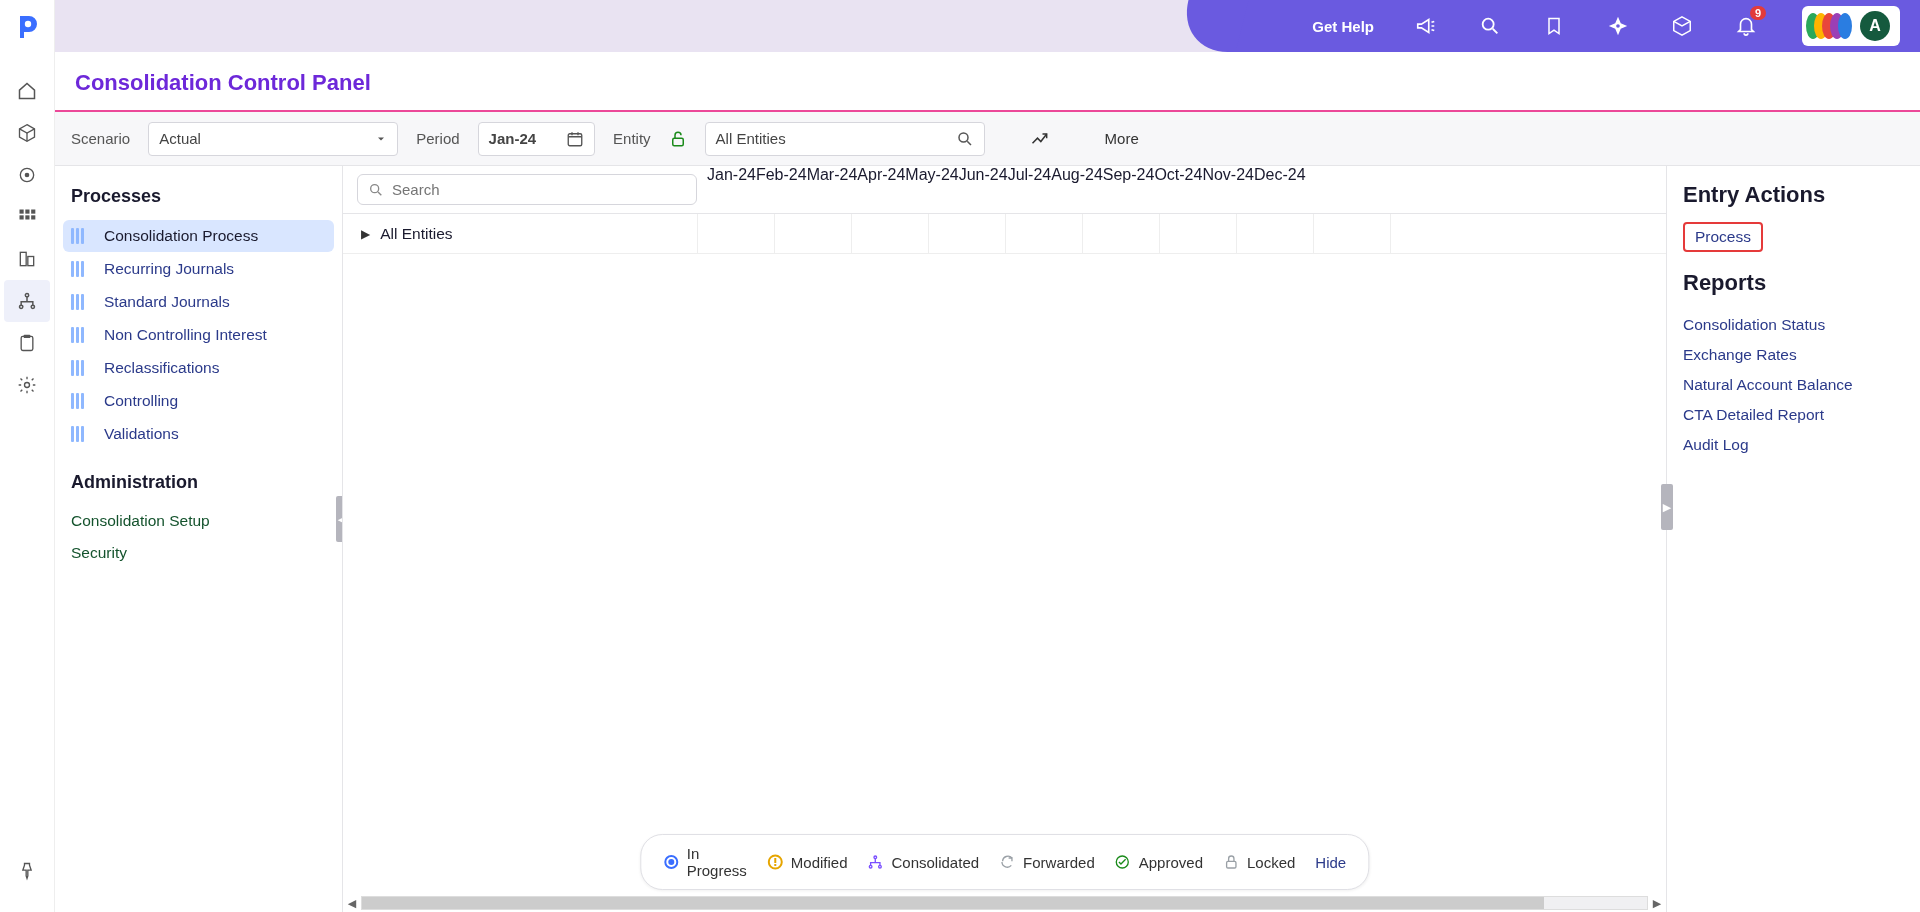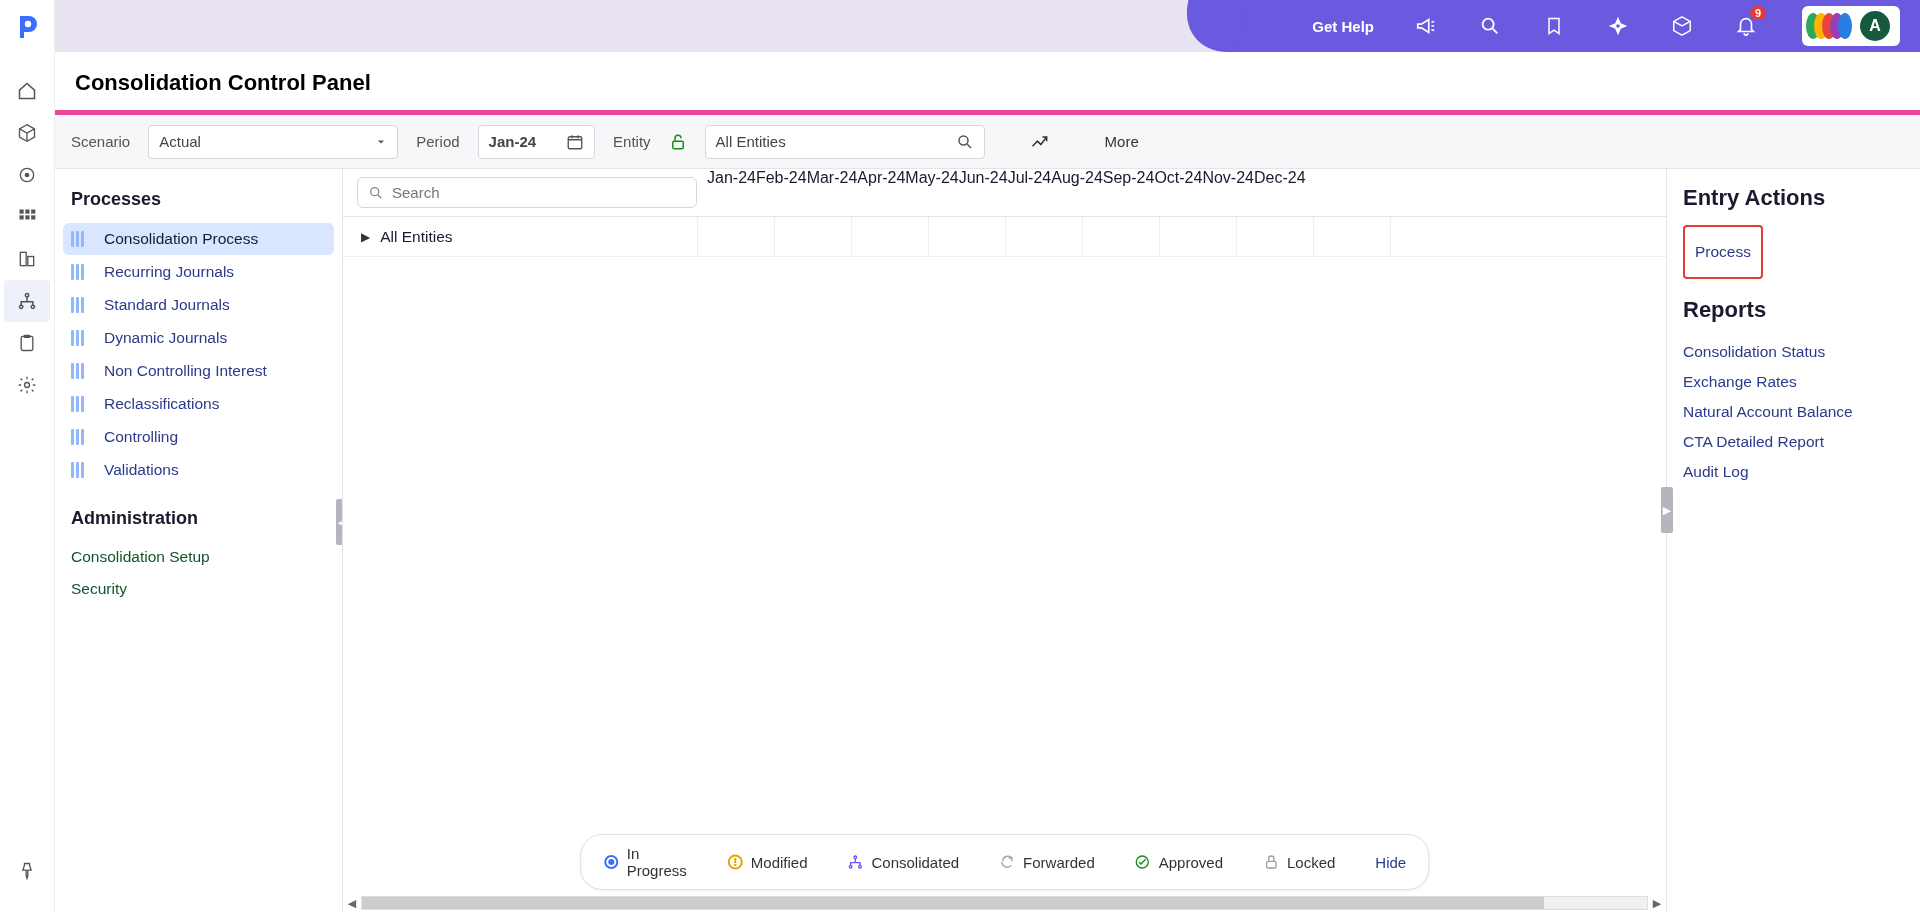--- a/index.html
+++ b/index.html
@@ -23,21 +23,21 @@
     border-top-left-radius: 0px;
   }
   .topbar .get-help { color:#fff; font-weight:600; font-size:15px; cursor:pointer; }
   .topbar .tb-icon { color:#fff; cursor:pointer; display:flex; align-items:center; justify-content:center; width:24px; height:24px;}
   .topbar .notif-wrap { position:relative; }
   .topbar .notif-badge { position:absolute; top:-8px; right:-8px; background:#e23b3b; color:#fff; font-size:11px; font-weight:600; border-radius:10px; padding:1px 5px; }
   .topbar .brand-box { background:#fff; border-radius:6px; height:40px; padding:4px 10px; display:flex; align-items:center; gap:8px; margin-left: 4px;}
   .topbar .brand-box .avatar { width:30px; height:30px; border-radius:50%; background:#155a3e; color:#fff; display:flex; align-items:center; justify-content:center; font-weight:600; }
   
   
-  .title-row { padding: 18px 20px 14px; font-size:22px; font-weight:700; color:#000000; border-bottom:5px solid #ec4899;}
+  .title-row { padding: 18px 20px 14px; font-size:22px; font-weight:700; color:#6d28d9; border-bottom:2px solid #ec4899;}
   
   
   .filter-bar { height:54px; background:#f7f7f9; border-bottom:1px solid #e5e5e8; display:flex; align-items:center; padding:0 16px; gap: 18px; color:#444; font-size:15px;}
   .filter-bar .lbl { color:#555; }
   .filter-bar .select { background:#fff; border:1px solid #d6d6dc; border-radius:4px; height:34px; display:flex; align-items:center; padding:0 10px; gap:8px; cursor:pointer; }
   .filter-bar .wide1 { width: 250px; justify-content:space-between; }
   .filter-bar .period-box { gap:30px;}
   .filter-bar .entity-box { width: 280px; justify-content:space-between;}
   .filter-bar .icon-btn { width:34px; height:34px; display:flex; align-items:center; justify-content:center; cursor:pointer; }
   .filter-bar .more { cursor:pointer; color:#333; margin-left: 30px;}
@@ -65,27 +65,27 @@
   .grid-row .tree-cell { width: 354px; display:flex; align-items:center; padding-left:18px; gap:10px; font-size:15.5px; }
   .grid-row .tree-cell .caret { font-size:12px; color:#333; }
   .grid-row .gc { width:77px; border-left:1px solid #eee;}
   
   .hscroll { position:absolute; bottom:0; left:0; right:0; height:18px; display:flex; align-items:center; background:#fff;}
   .hscroll .arrow { width:18px; height:18px; display:flex; align-items:center; justify-content:center; font-size:11px; color:#666; cursor:pointer;}
   .hscroll .track { flex:1; height:14px; background:#f0f0f2; border:1px solid #ddd; position:relative;}
   .hscroll .thumb { position:absolute; left:0; top:0; height:12px; width:92%; background:#ccc;}
   
   
-  .legend { position:absolute; bottom:22px; left:50%; transform:translateX(-50%); background:#fff; border:1px solid #e0e0e5; border-radius:22px; height:56px; display:flex; align-items:center; padding:16px 22px; gap:40px; box-shadow:0 1px 3px rgba(0,0,0,0.06); font-size:15px;}
+  .legend { position:absolute; bottom:22px; left:50%; transform:translateX(-50%); background:#fff; border:1px solid #e0e0e5; border-radius:22px; height:56px; display:flex; align-items:center; padding:16px 22px; gap:20px; box-shadow:0 1px 3px rgba(0,0,0,0.06); font-size:15px;}
   .legend .li { display:flex; align-items:center; gap:8px; color:#333; }
   .legend .hide { color:#2b3a8a; cursor:pointer;}
   
   .right-panel { width: 254px; border-left:1px solid #e5e5e8; padding:16px 16px; position:relative;}
   .right-panel h3 { font-size:22px; font-weight:700; margin-bottom:14px; }
-  .process-hl { border:2.5px solid #e53a3a; border-radius:4px; padding:16px 10px; display:inline-block; color:#2b3a8a; font-size:15.5px; cursor:pointer; margin-bottom: 18px;}
+  .process-hl { border:2.5px solid #e53a3a; border-radius:4px; padding:4px 10px; display:inline-block; color:#2b3a8a; font-size:15.5px; cursor:pointer; margin-bottom: 18px;}
   .rp-link { color:#2b3a8a; font-size:15.5px; padding:6px 0; cursor:pointer;}
   .collapse-handle-r { position:absolute; left:-6px; top:318px; width:12px; height:46px; background:#b5b5bd; border-radius:2px; display:flex; align-items:center; justify-content:center; color:#fff; font-size:11px; cursor:pointer;}
   
   .flower-logo { display:flex; }
   .petal { width:14px; height:26px; border-radius:50% 50% 50% 50%; margin-left:-6px;}
   
   svg { display:block; }
 </style>
 </head>
 <body>
@@ -287,28 +287,20 @@
             <span></span>
           </span>
         <span>Standard Journals</span>
       </div>
       <div class="proc-item">
         <span class="bars">
             <span></span>
             <span></span>
             <span></span>
           </span>
-        <span>Dynamic Journals</span>
-      </div>
-      <div class="proc-item">
-        <span class="bars">
-            <span></span>
-            <span></span>
-            <span></span>
-          </span>
         <span>Non Controlling Interest</span>
       </div>
       <div class="proc-item">
         <span class="bars">
             <span></span>
             <span></span>
             <span></span>
           </span>
         <span>Reclassifications</span>
       </div>

